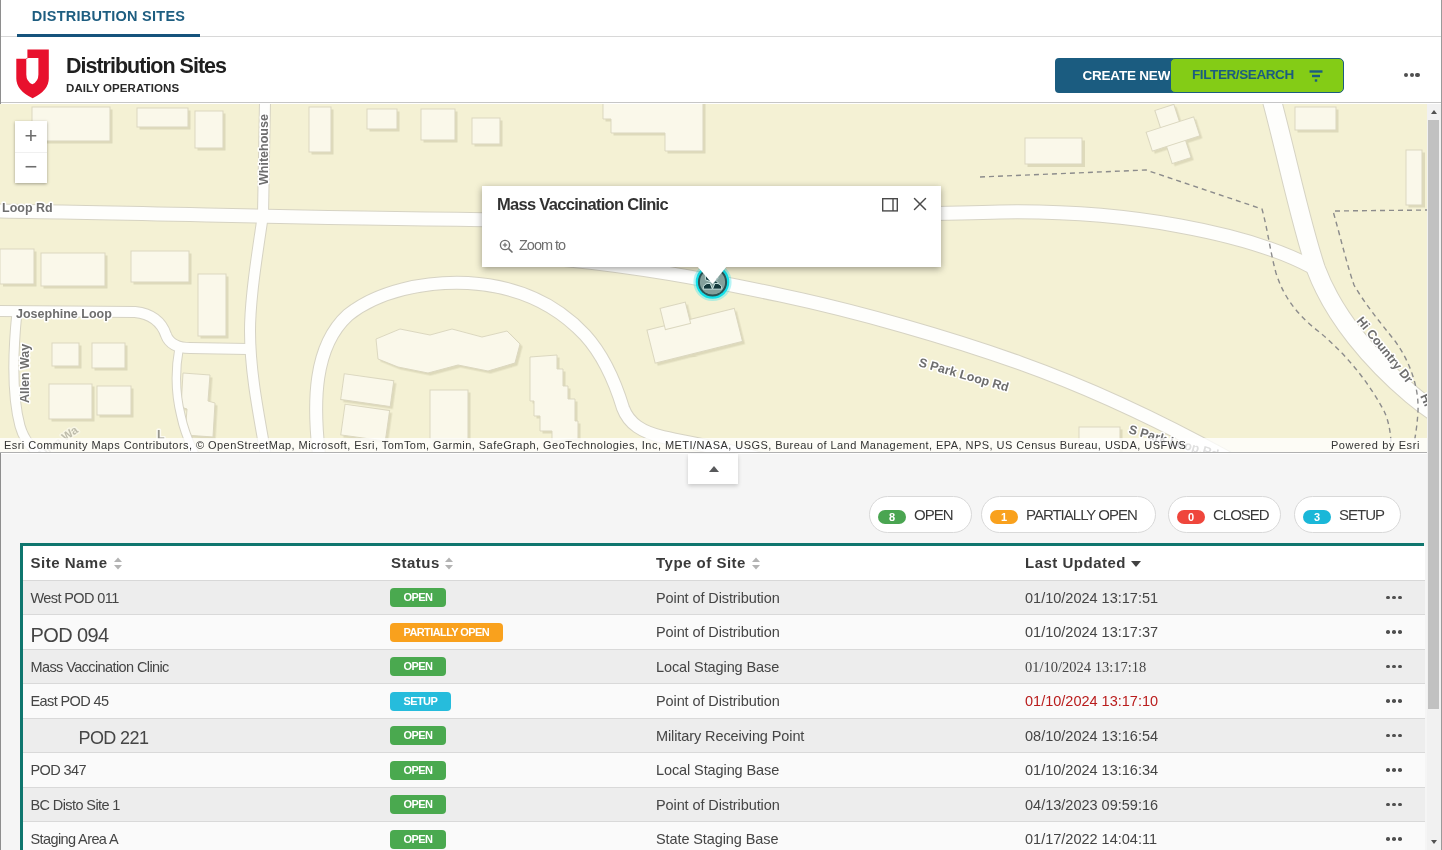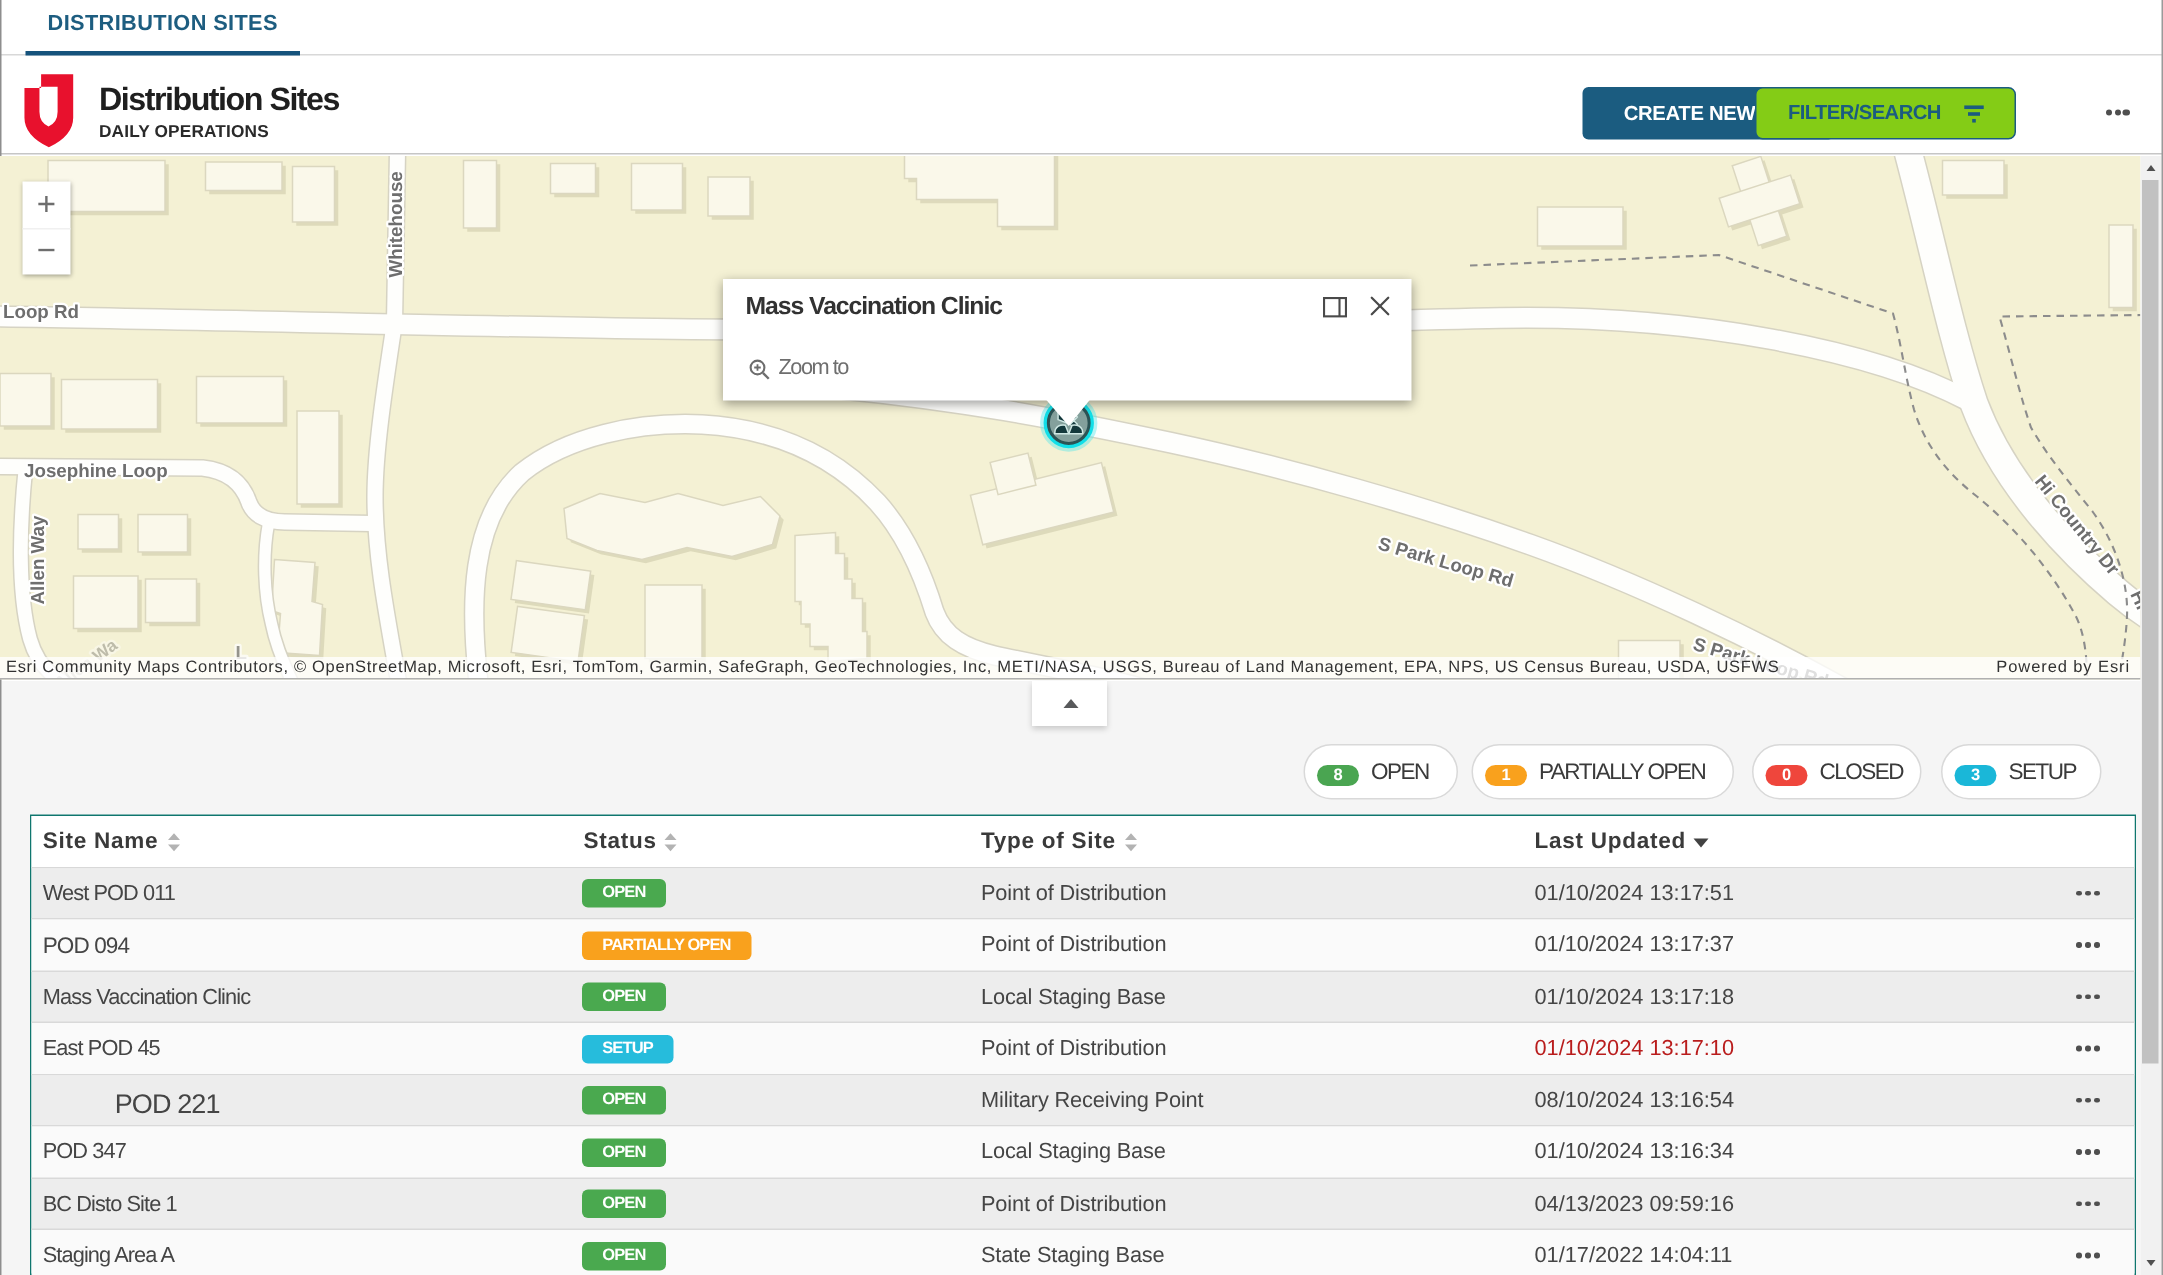--- a/index.html
+++ b/index.html
@@ -240,21 +240,21 @@
   </div>
   <div class="abs" style="left:1168px;top:496px;width:113px;height:37px;background:#fff;border:1px solid #d9d9d9;border-radius:19px;z-index:6;">
     <div class="abs" style="left:8px;top:12.5px;width:28px;height:14.5px;background:#ef463c;border-radius:8px;color:#fff;font-size:11px;font-weight:bold;text-align:center;line-height:14.5px;">0</div>
     <div class="abs" style="left:44px;top:9px;font-size:15px;color:#3a3a3a;letter-spacing:-1px;white-space:nowrap;">CLOSED</div>
   </div>
   <div class="abs" style="left:1294px;top:496px;width:107px;height:37px;background:#fff;border:1px solid #d9d9d9;border-radius:19px;z-index:6;">
     <div class="abs" style="left:8px;top:12.5px;width:28px;height:14.5px;background:#1ab7d8;border-radius:8px;color:#fff;font-size:11px;font-weight:bold;text-align:center;line-height:14.5px;">3</div>
     <div class="abs" style="left:44px;top:9px;font-size:15px;color:#3a3a3a;letter-spacing:-1px;white-space:nowrap;">SETUP</div>
   </div>
 
-  <div class="abs" id="table" style="left:20px;top:543px;width:1404px;height:307px;background:#fff;border:1px solid #0f766e;z-index:6;">
+  <div class="abs" id="table" style="left:20px;top:543px;width:1404px;height:307px;background:#fff;border:3px solid #0f766e;z-index:6;">
       <div class="abs" style="left:0;top:0;width:1402px;height:34.5px;background:#fff;border-bottom:1px solid #d8d8d8;">
         <div class="abs" style="left:7.5px;top:8px;font-size:15px;font-weight:bold;color:#3a3a3a;letter-spacing:0.5px;white-space:nowrap;">Site Name</div>
         <svg class="abs" style="left:90px;top:10px;" width="10" height="15" viewBox="0 0 10 15">
           <path d="M1 6 L5 1.5 L9 6 Z" fill="#b3b3b3"></path>
           <path d="M1 9 L5 13.5 L9 9 Z" fill="#b3b3b3"></path>
         </svg>
         <div class="abs" style="left:368px;top:8px;font-size:15px;font-weight:bold;color:#3a3a3a;letter-spacing:0.5px;white-space:nowrap;">Status</div>
         <svg class="abs" style="left:421px;top:10px;" width="10" height="15" viewBox="0 0 10 15">
           <path d="M1 6 L5 1.5 L9 6 Z" fill="#b3b3b3"></path>
           <path d="M1 9 L5 13.5 L9 9 Z" fill="#b3b3b3"></path>
@@ -274,35 +274,35 @@
         <div class="abs" style="left:367px;top:7.5px;height:19px;background:#4aa94f;border-radius:4px;color:#fff;font-size:11px;font-weight:bold;letter-spacing:-0.6px;line-height:19px;padding:0 13.5px;display:inline-block;">OPEN</div>
         <div class="abs" style="left:633px;top:9px;font-size:14.5px;color:#454545;letter-spacing:-0.1px;white-space:nowrap;">Point of Distribution</div>
         <div class="abs" style="left:1002px;top:9px;font-size:14.5px;color:#454545;white-space:nowrap;">01/10/2024 13:17:51</div>
         <div class="abs" style="left:1363px;top:15px;width:18px;height:4px;">
           <div class="abs" style="left:0;top:0;width:3.6px;height:3.6px;border-radius:50%;background:#4f4f4f;"></div>
           <div class="abs" style="left:6.2px;top:0;width:3.6px;height:3.6px;border-radius:50%;background:#4f4f4f;"></div>
           <div class="abs" style="left:12.4px;top:0;width:3.6px;height:3.6px;border-radius:50%;background:#4f4f4f;"></div>
         </div>
       </div>
       <div class="abs" style="left:0;top:69px;width:1402px;height:34.5px;background:#fafafa;border-bottom:1px solid #d9d9d9;">
-        <div class="abs" style="left:7.5px;top:9px;font-size:15px;color:#454545;letter-spacing:-0.6px;white-space:nowrap;">POD 094</div>
+        <div class="abs" style="left:7.5px;top:9px;font-size:20px;color:#454545;letter-spacing:-0.6px;white-space:nowrap;">POD 094</div>
         <div class="abs" style="left:367px;top:7.5px;height:19px;background:#f9a11d;border-radius:4px;color:#fff;font-size:11px;font-weight:bold;letter-spacing:-0.6px;line-height:19px;padding:0 13.5px;display:inline-block;">PARTIALLY OPEN</div>
         <div class="abs" style="left:633px;top:9px;font-size:14.5px;color:#454545;letter-spacing:-0.1px;white-space:nowrap;">Point of Distribution</div>
         <div class="abs" style="left:1002px;top:9px;font-size:14.5px;color:#454545;white-space:nowrap;">01/10/2024 13:17:37</div>
         <div class="abs" style="left:1363px;top:15px;width:18px;height:4px;">
           <div class="abs" style="left:0;top:0;width:3.6px;height:3.6px;border-radius:50%;background:#4f4f4f;"></div>
           <div class="abs" style="left:6.2px;top:0;width:3.6px;height:3.6px;border-radius:50%;background:#4f4f4f;"></div>
           <div class="abs" style="left:12.4px;top:0;width:3.6px;height:3.6px;border-radius:50%;background:#4f4f4f;"></div>
         </div>
       </div>
       <div class="abs" style="left:0;top:103.5px;width:1402px;height:34.5px;background:#ededed;border-bottom:1px solid #d9d9d9;">
         <div class="abs" style="left:7.5px;top:9px;font-size:14.5px;color:#454545;letter-spacing:-0.6px;white-space:nowrap;">Mass Vaccination Clinic</div>
         <div class="abs" style="left:367px;top:7.5px;height:19px;background:#4aa94f;border-radius:4px;color:#fff;font-size:11px;font-weight:bold;letter-spacing:-0.6px;line-height:19px;padding:0 13.5px;display:inline-block;">OPEN</div>
         <div class="abs" style="left:633px;top:9px;font-size:14.5px;color:#454545;letter-spacing:-0.1px;white-space:nowrap;">Local Staging Base</div>
-        <div class="abs" style="left:1002px;top:9px;font-size:14.5px;color:#454545;white-space:nowrap;">01/10/2024 13:17:18</div>
+        <div class="abs" style="left:1002px;top:9px;font-size:14.5px;color:#454545;white-space:nowrap;font-family:Liberation Serif, serif;">01/10/2024 13:17:18</div>
         <div class="abs" style="left:1363px;top:15px;width:18px;height:4px;">
           <div class="abs" style="left:0;top:0;width:3.6px;height:3.6px;border-radius:50%;background:#4f4f4f;"></div>
           <div class="abs" style="left:6.2px;top:0;width:3.6px;height:3.6px;border-radius:50%;background:#4f4f4f;"></div>
           <div class="abs" style="left:12.4px;top:0;width:3.6px;height:3.6px;border-radius:50%;background:#4f4f4f;"></div>
         </div>
       </div>
       <div class="abs" style="left:0;top:138px;width:1402px;height:34.5px;background:#fafafa;border-bottom:1px solid #d9d9d9;">
         <div class="abs" style="left:7.5px;top:9px;font-size:14.5px;color:#454545;letter-spacing:-0.6px;white-space:nowrap;">East POD 45</div>
         <div class="abs" style="left:367px;top:7.5px;height:19px;background:#26bcdc;border-radius:4px;color:#fff;font-size:11px;font-weight:bold;letter-spacing:-0.6px;line-height:19px;padding:0 13.5px;display:inline-block;">SETUP</div>
         <div class="abs" style="left:633px;top:9px;font-size:14.5px;color:#454545;letter-spacing:-0.1px;white-space:nowrap;">Point of Distribution</div>

